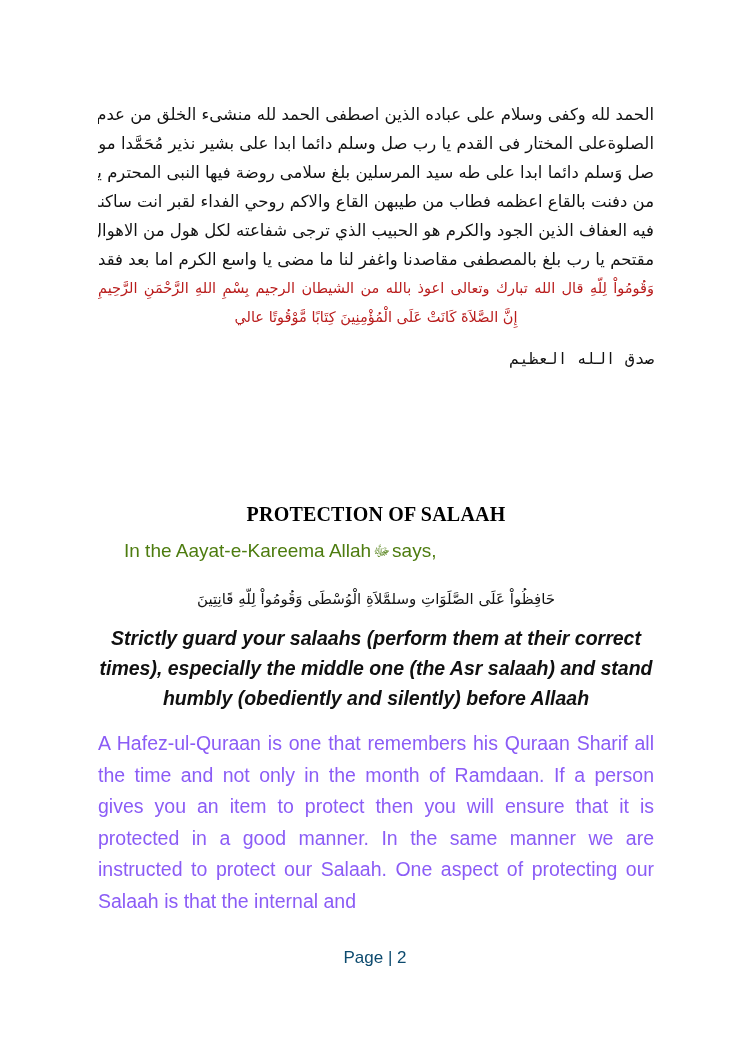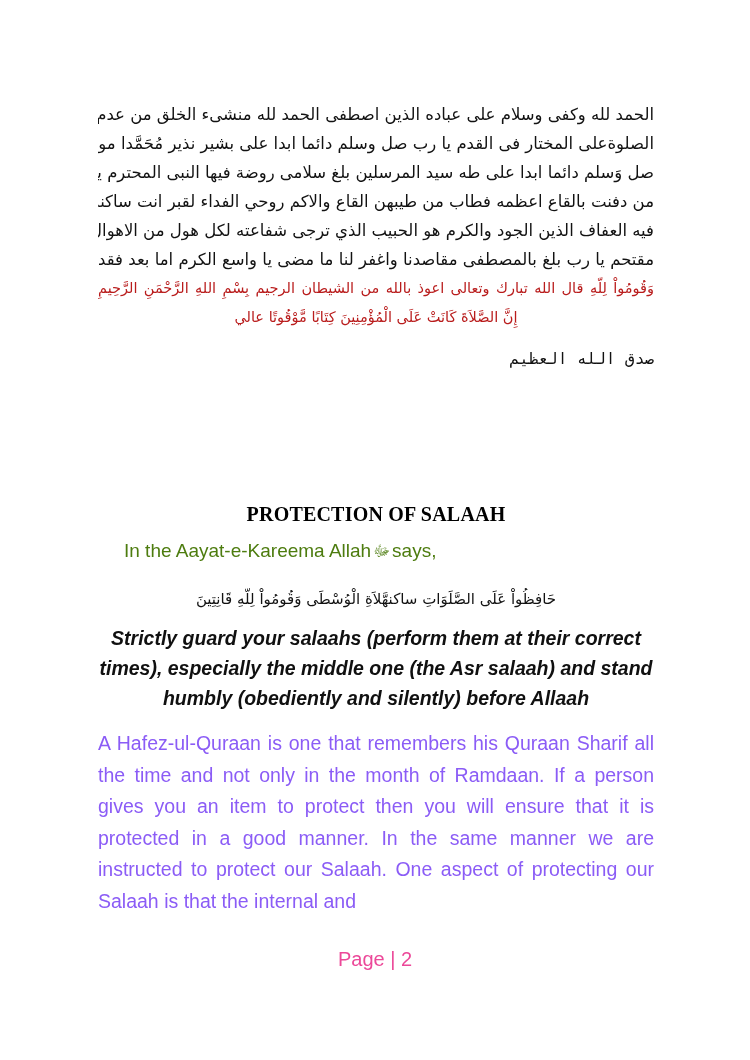--- a/index.html
+++ b/index.html
@@ -141,22 +141,22 @@
   }
 
   
   .footer {
     position: absolute;
     left: 0;
     top: 948px;
     width: 750px;
     text-align: center;
     font-family: "Liberation Sans", sans-serif;
-    font-size: 20px;
-    color: #ec4899;
+    font-size: 17px;
+    color: #0c4a6e;
   }
 </style>
 </head>
 <body>
 
 <div class="page">
 
   <div class="arabic-block">
     <div class="arabic-line loose">الحمد لله وكفى وسلام على عباده الذين اصطفى   الحمد لله منشىء الخلق من عدم ثم</div>
     <div class="arabic-line loose">الصلوةعلى المختار فى القدم يا رب صل وسلم دائما ابدا على بشير نذير مُحَمَّدا مولاي</div>
@@ -170,21 +170,21 @@
 
     <div class="arabic-center">صدق الله العظيم</div>
   </div>
 
   <div class="section-title">PROTECTION OF SALAAH</div>
 
   <div class="intro-line">
     <span>In the Aayat-e-Kareema Allah</span><span class="honorific">ﷻ</span><span>says,</span>
   </div>
 
-  <div class="ayah">حَافِظُواْ عَلَى الصَّلَوَاتِ ساكنهَّلاَةِ الْوُسْطَى وَقُومُواْ لِلّهِ قَانِتِينَ</div>
+  <div class="ayah">حَافِظُواْ عَلَى الصَّلَوَاتِ وسلمَّلاَةِ الْوُسْطَى وَقُومُواْ لِلّهِ قَانِتِينَ</div>
 
   <div class="translation">Strictly guard your salaahs (perform them at their correct times), especially the middle one (the Asr salaah) and stand humbly (obediently and silently) before Allaah</div>
 
   <div class="body-paragraph">A Hafez-ul-Quraan is one that remembers his Quraan Sharif all the time and not only in the month of Ramdaan. If a person gives you an item to protect then you will ensure that it is protected in a good manner. In the same manner we are instructed to protect our Salaah. One aspect of protecting our Salaah is that the internal and</div>
 
   <div class="footer">Page | 2</div>
 
 </div>
 
 </body></html>

